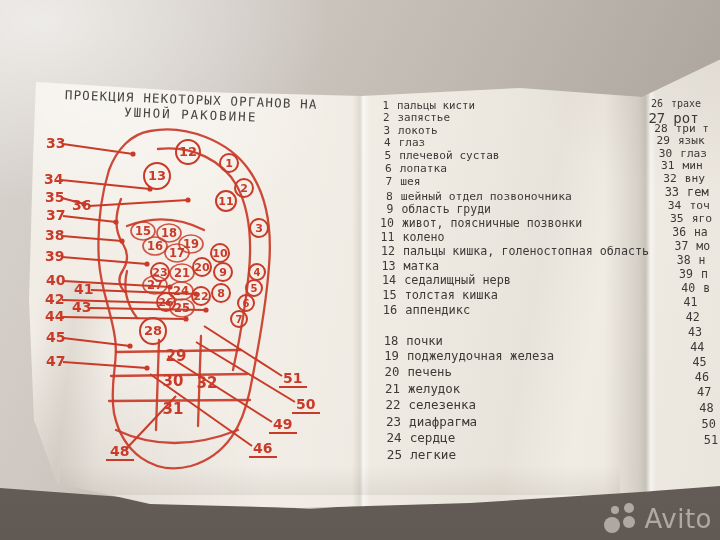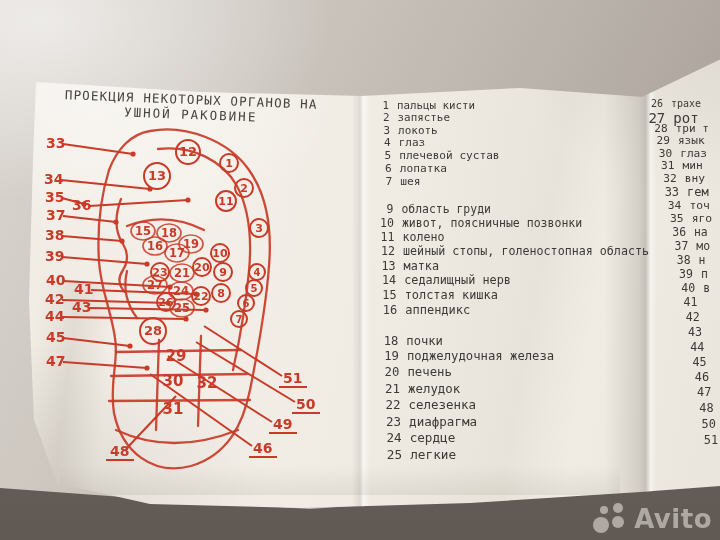--- a/index.html
+++ b/index.html
@@ -34,21 +34,21 @@
   .title .l2{font-size:12.5px;letter-spacing:2px;}
   .legend{position:absolute;inset:0;}
   .legend .row{position:absolute;white-space:nowrap;color:#3c3a37;}
   .legend .num{display:inline-block;width:18px;text-align:right;margin-right:8px;}
   #ear-svg{position:absolute;left:20px;top:120px;}
   #ear-svg text{font-family:"DejaVu Sans",sans-serif;font-weight:bold;}
   .watermark{position:absolute;right:8px;bottom:5px;display:flex;align-items:center;gap:7px;
     opacity:0.62;}
   .wm-logo{position:relative;width:34px;height:32px;}
   .wm-logo i{position:absolute;border-radius:50%;background:#ddd9d4;display:block;}
-  .wm-text{font-family:"DejaVu Sans",sans-serif;font-weight:bold;font-size:26px;color:#ddd9d4;letter-spacing:0.5px;}
+  .wm-text{font-family:"DejaVu Sans",sans-serif;font-weight:normal;font-size:26px;color:#ddd9d4;letter-spacing:0.5px;}
 </style>
 </head>
 <body>
 
 <div class="scene">
   <div class="bg"></div>
   <div class="bg-bottom"></div>
 
   <div class="paper">
     <div class="crease crease-mid"></div>
@@ -192,24 +192,25 @@
     </svg>
 
   <div class="legend" id="legend-left">
       <div class="row" style="left: 371px; top: 99px; font-size: 10.8px;"><span class="num">1</span><span class="txt">пальцы кисти</span></div>
       <div class="row" style="left: 371.55px; top: 111.2px; font-size: 10.88px;"><span class="num">2</span><span class="txt">запястье</span></div>
       <div class="row" style="left: 372.1px; top: 123.6px; font-size: 10.96px;"><span class="num">3</span><span class="txt">локоть</span></div>
       <div class="row" style="left: 372.65px; top: 136.2px; font-size: 11.04px;"><span class="num">4</span><span class="txt">глаз</span></div>
       <div class="row" style="left: 373.2px; top: 149px; font-size: 11.12px;"><span class="num">5</span><span class="txt">плечевой сустав</span></div>
       <div class="row" style="left: 373.75px; top: 162px; font-size: 11.2px;"><span class="num">6</span><span class="txt">лопатка</span></div>
       <div class="row" style="left: 374.3px; top: 175.2px; font-size: 11.28px;"><span class="num">7</span><span class="txt">шея</span></div>
+      <div class="row" style="left: 374.85px; top: 188.6px; font-size: 11.36px;"><span class="num">8</span><span class="txt">шейный отдел позвоночника</span></div>
       <div class="row" style="left: 375.4px; top: 202.2px; font-size: 11.44px;"><span class="num">9</span><span class="txt">область груди</span></div>
       <div class="row" style="left: 375.95px; top: 216px; font-size: 11.52px;"><span class="num">10</span><span class="txt">живот, поясничные позвонки</span></div>
       <div class="row" style="left: 376.5px; top: 230px; font-size: 11.6px;"><span class="num">11</span><span class="txt">колено</span></div>
-      <div class="row" style="left: 377.05px; top: 244.2px; font-size: 11.68px;"><span class="num">12</span><span class="txt">шейный стопы, голеностопная область</span></div>
+      <div class="row" style="left: 377.05px; top: 244.2px; font-size: 11.68px;"><span class="num">12</span><span class="txt">пальцы кишка, голеностопная область</span></div>
       <div class="row" style="left: 377.6px; top: 258.6px; font-size: 11.76px;"><span class="num">13</span><span class="txt">матка</span></div>
       <div class="row" style="left: 378.15px; top: 273.2px; font-size: 11.84px;"><span class="num">14</span><span class="txt">седалищный нерв</span></div>
       <div class="row" style="left: 378.7px; top: 288px; font-size: 11.92px;"><span class="num">15</span><span class="txt">толстая кишка</span></div>
       <div class="row" style="left: 379.25px; top: 303px; font-size: 12px;"><span class="num">16</span><span class="txt">аппендикс</span></div>
       <div class="row" style="left: 380.35px; top: 333.6px; font-size: 12.16px;"><span class="num">18</span><span class="txt">почки</span></div>
       <div class="row" style="left: 380.9px; top: 349.2px; font-size: 12.24px;"><span class="num">19</span><span class="txt">поджелудочная железа</span></div>
       <div class="row" style="left: 381.45px; top: 365px; font-size: 12.32px;"><span class="num">20</span><span class="txt">печень</span></div>
       <div class="row" style="left: 382px; top: 381px; font-size: 12.4px;"><span class="num">21</span><span class="txt">желудок</span></div>
       <div class="row" style="left: 382.55px; top: 397.2px; font-size: 12.48px;"><span class="num">22</span><span class="txt">селезенка</span></div>
       <div class="row" style="left: 383.1px; top: 413.6px; font-size: 12.56px;"><span class="num">23</span><span class="txt">диафрагма</span></div>

